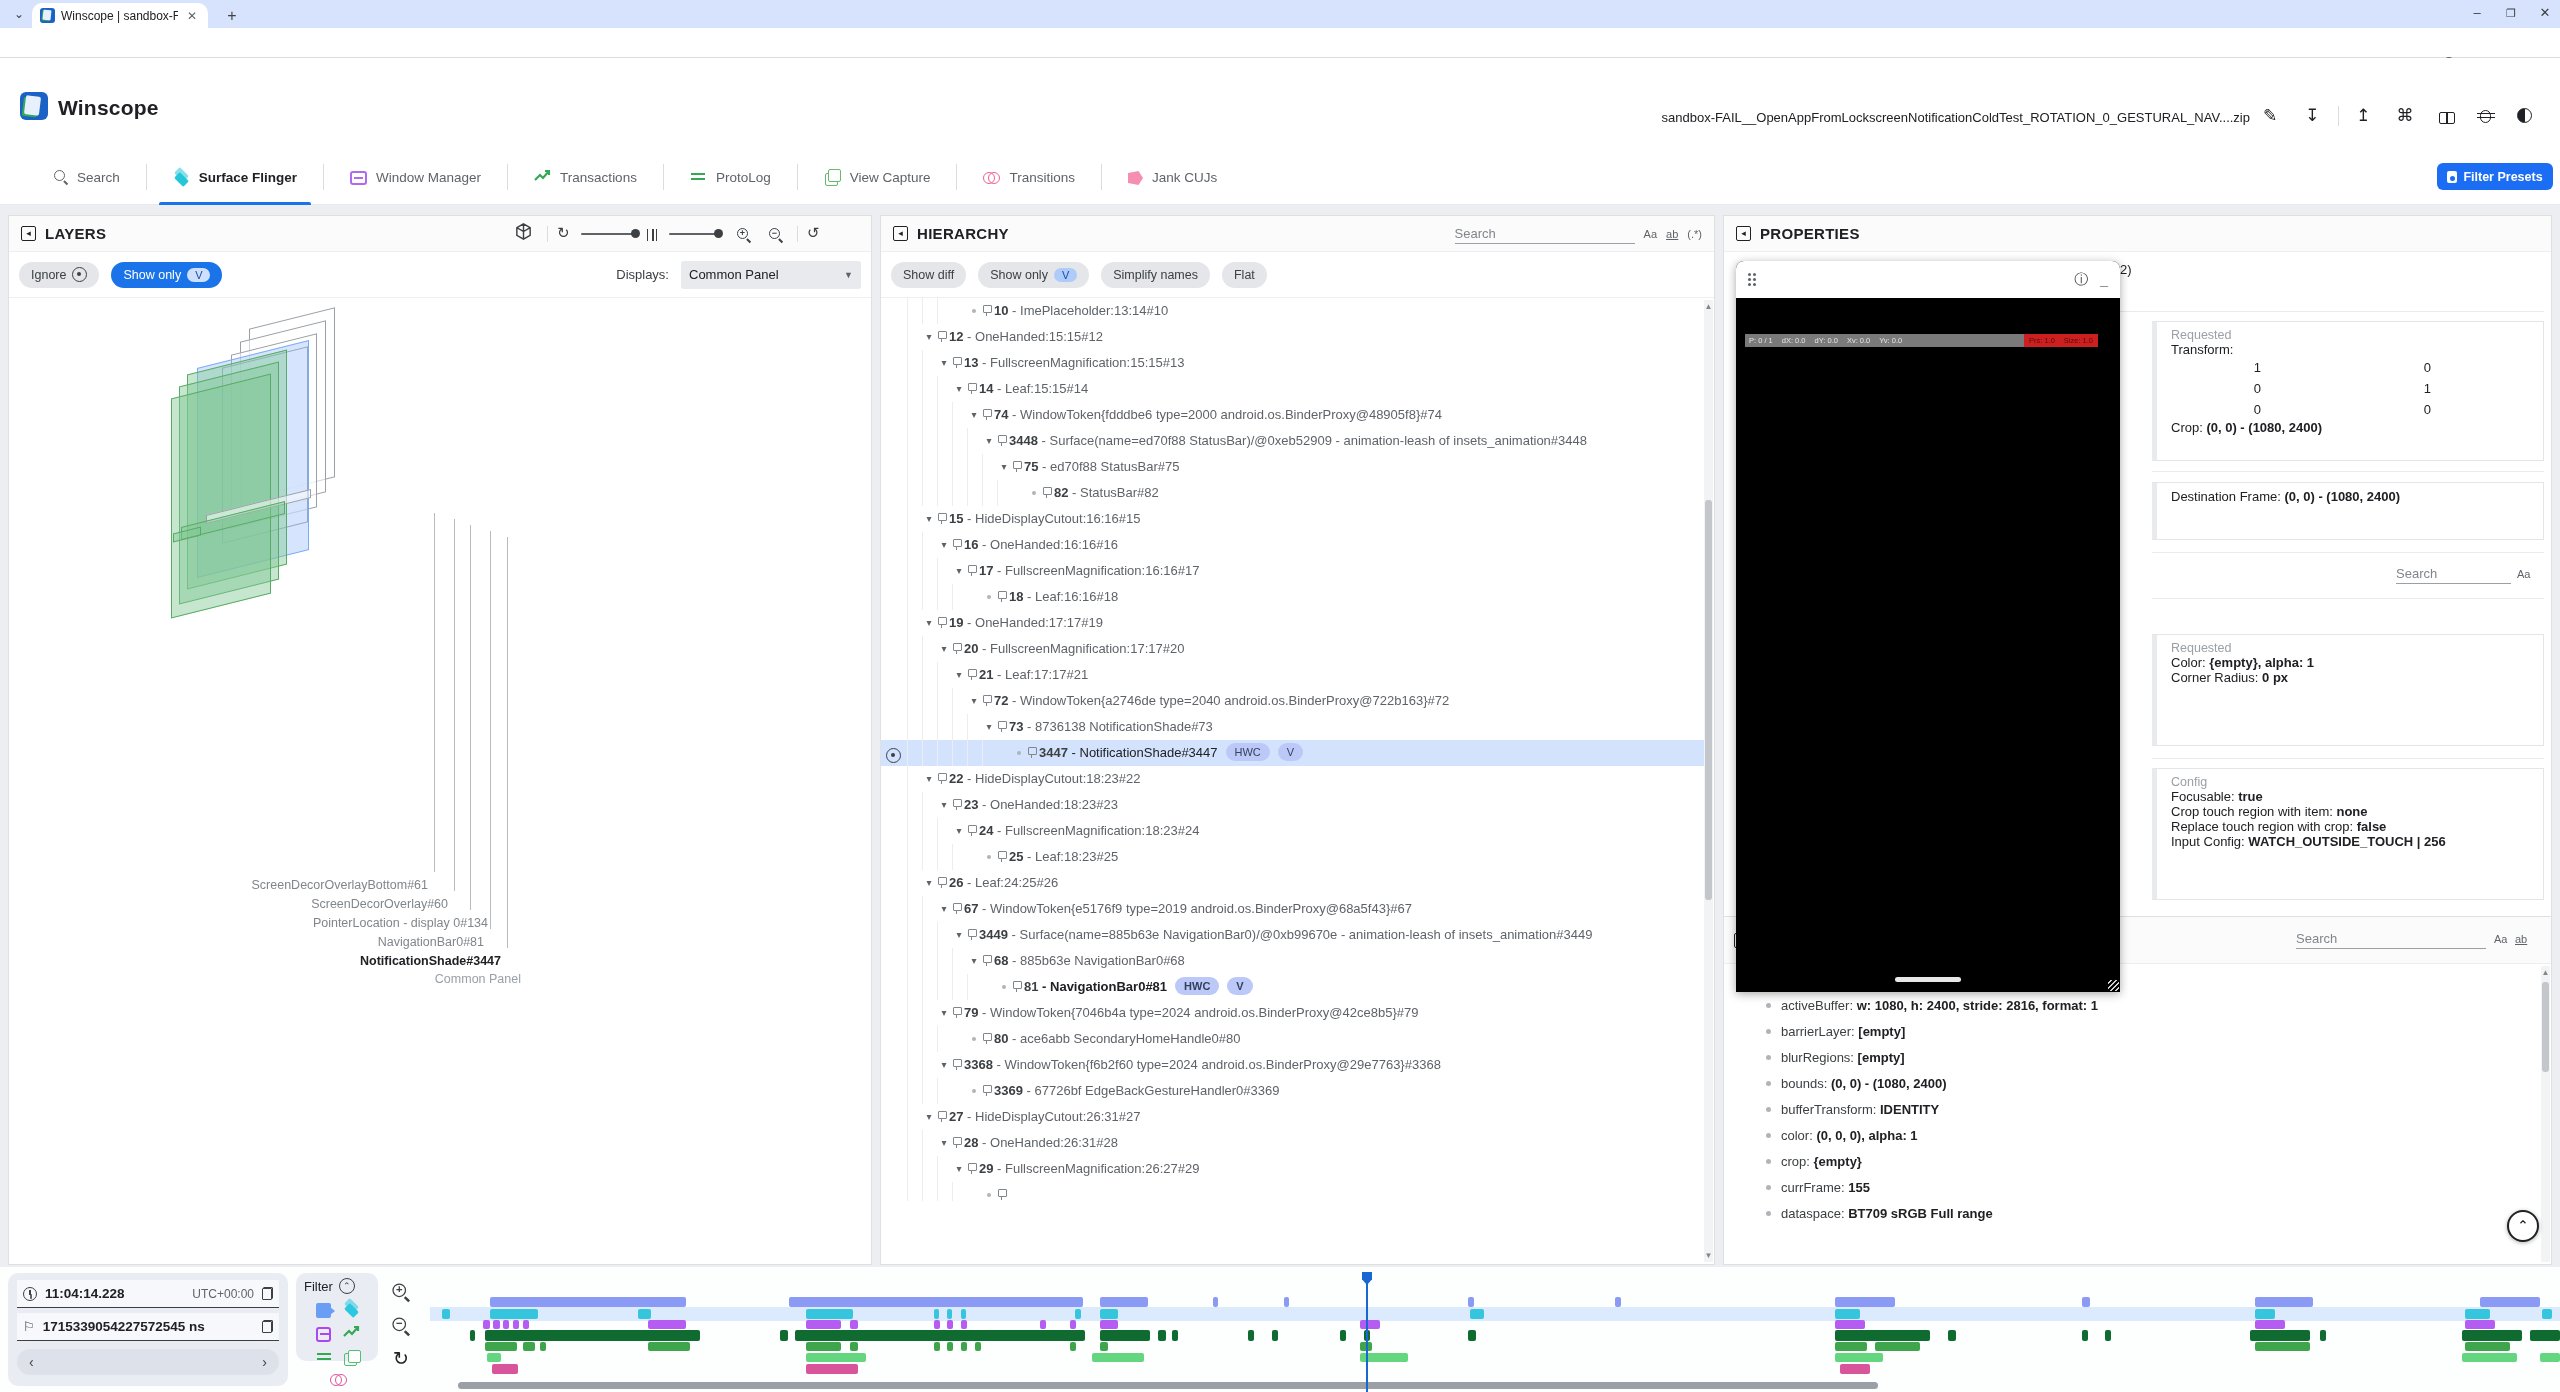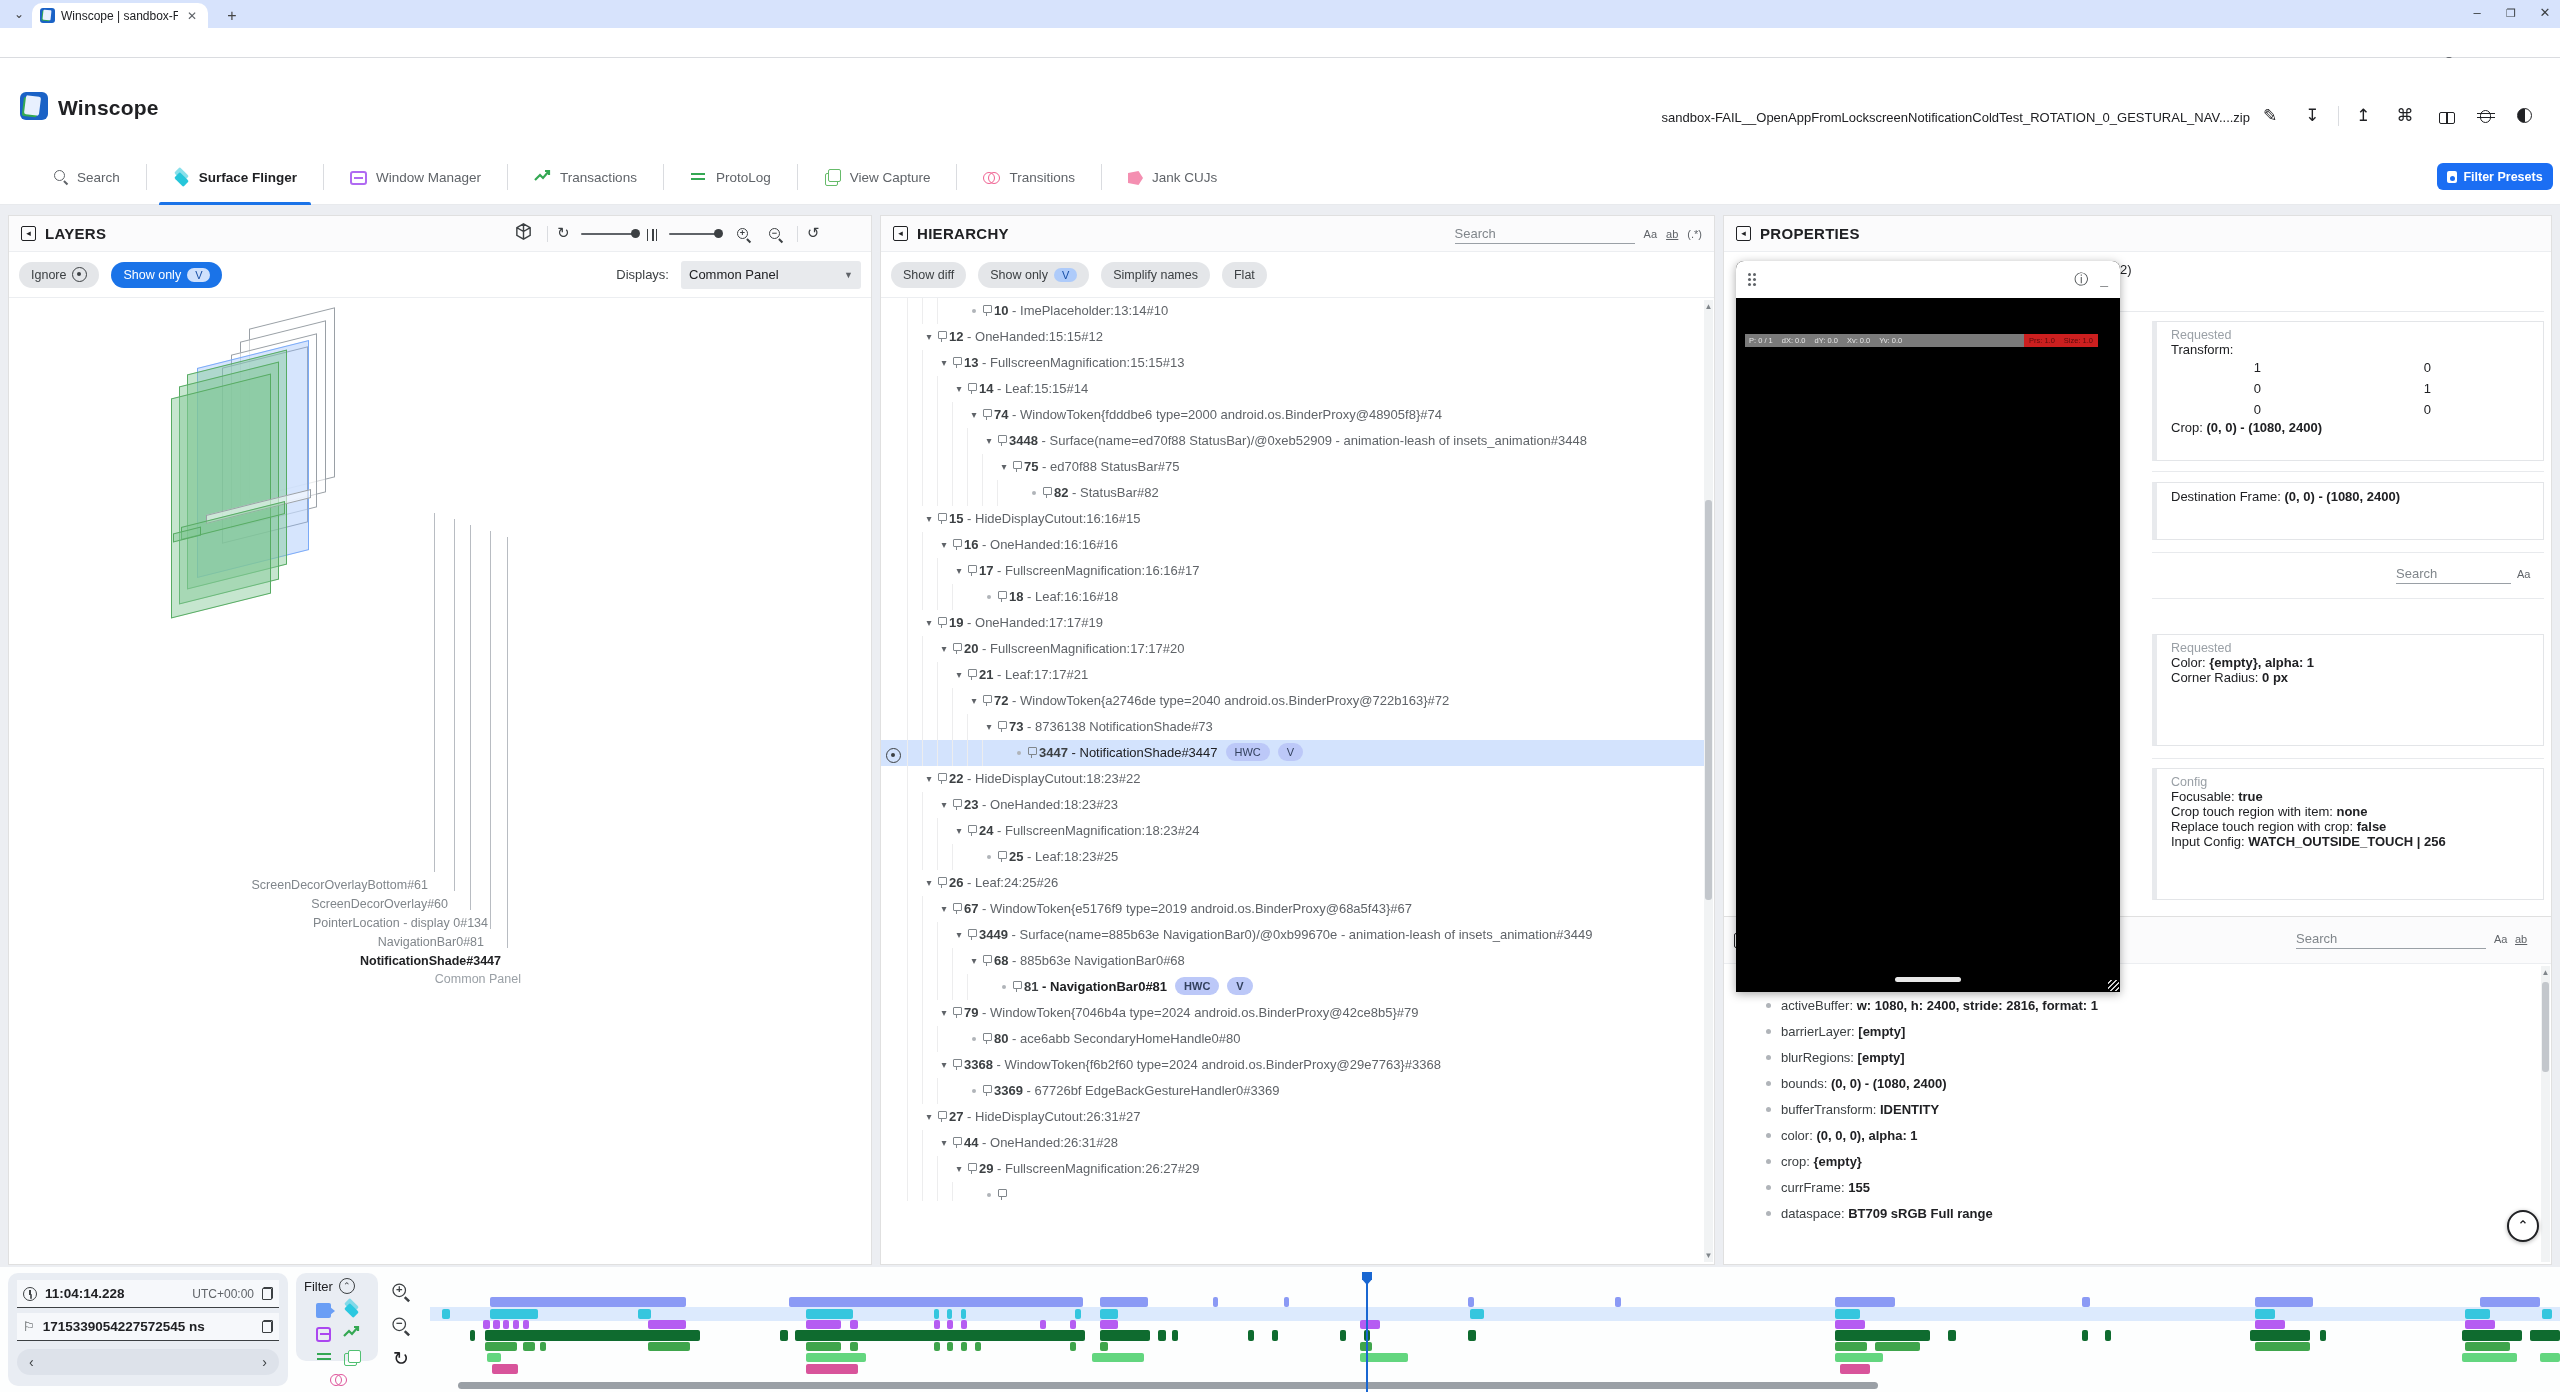--- a/index.html
+++ b/index.html
@@ -673,21 +673,21 @@
           <span class="tw" style="line-height: 26px;">▾</span>
           <span class="pin"></span>
           <span class="txt"><span class="tid">27 </span>- HideDisplayCutout:26:31#27</span>
         </div>
         <div class="trow">
           <span class="guide" style="left: 26px;"></span>
           <span class="guide" style="left: 41px;"></span>
           <span style="flex: 0 0 auto; width: 56px;"></span>
           <span class="tw" style="line-height: 26px;">▾</span>
           <span class="pin"></span>
-          <span class="txt"><span class="tid">44 </span>- OneHanded:26:31#28</span>
+          <span class="txt"><span class="tid">28 </span>- OneHanded:26:31#28</span>
         </div>
         <div class="trow">
           <span class="guide" style="left: 26px;"></span>
           <span class="guide" style="left: 41px;"></span>
           <span class="guide" style="left: 56px;"></span>
           <span style="flex: 0 0 auto; width: 71px;"></span>
           <span class="tw" style="line-height: 26px;">▾</span>
           <span class="pin"></span>
           <span class="txt"><span class="tid">29 </span>- FullscreenMagnification:26:27#29</span>
         </div>

